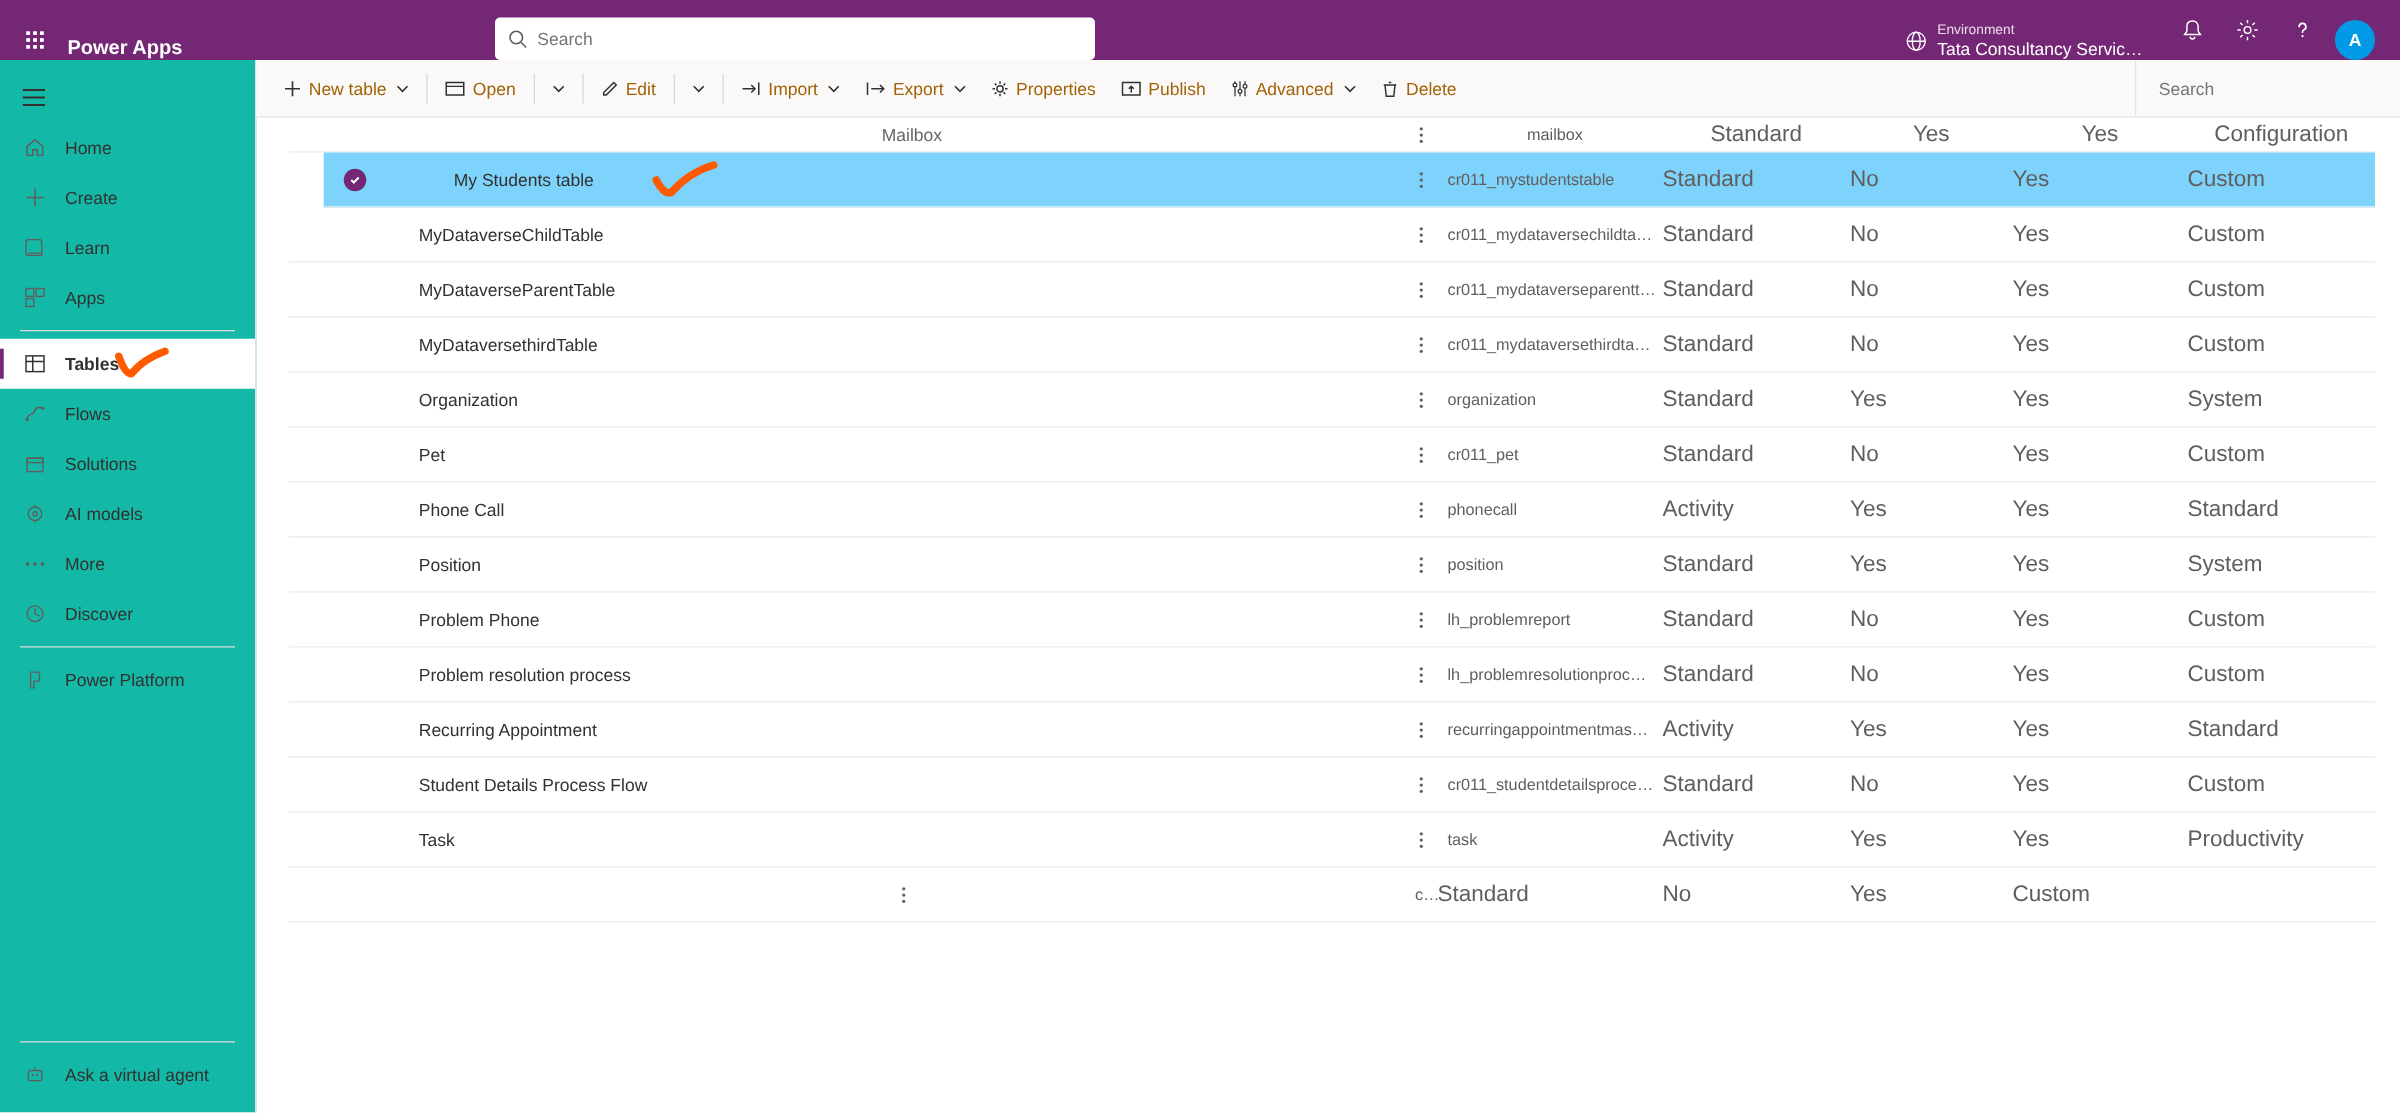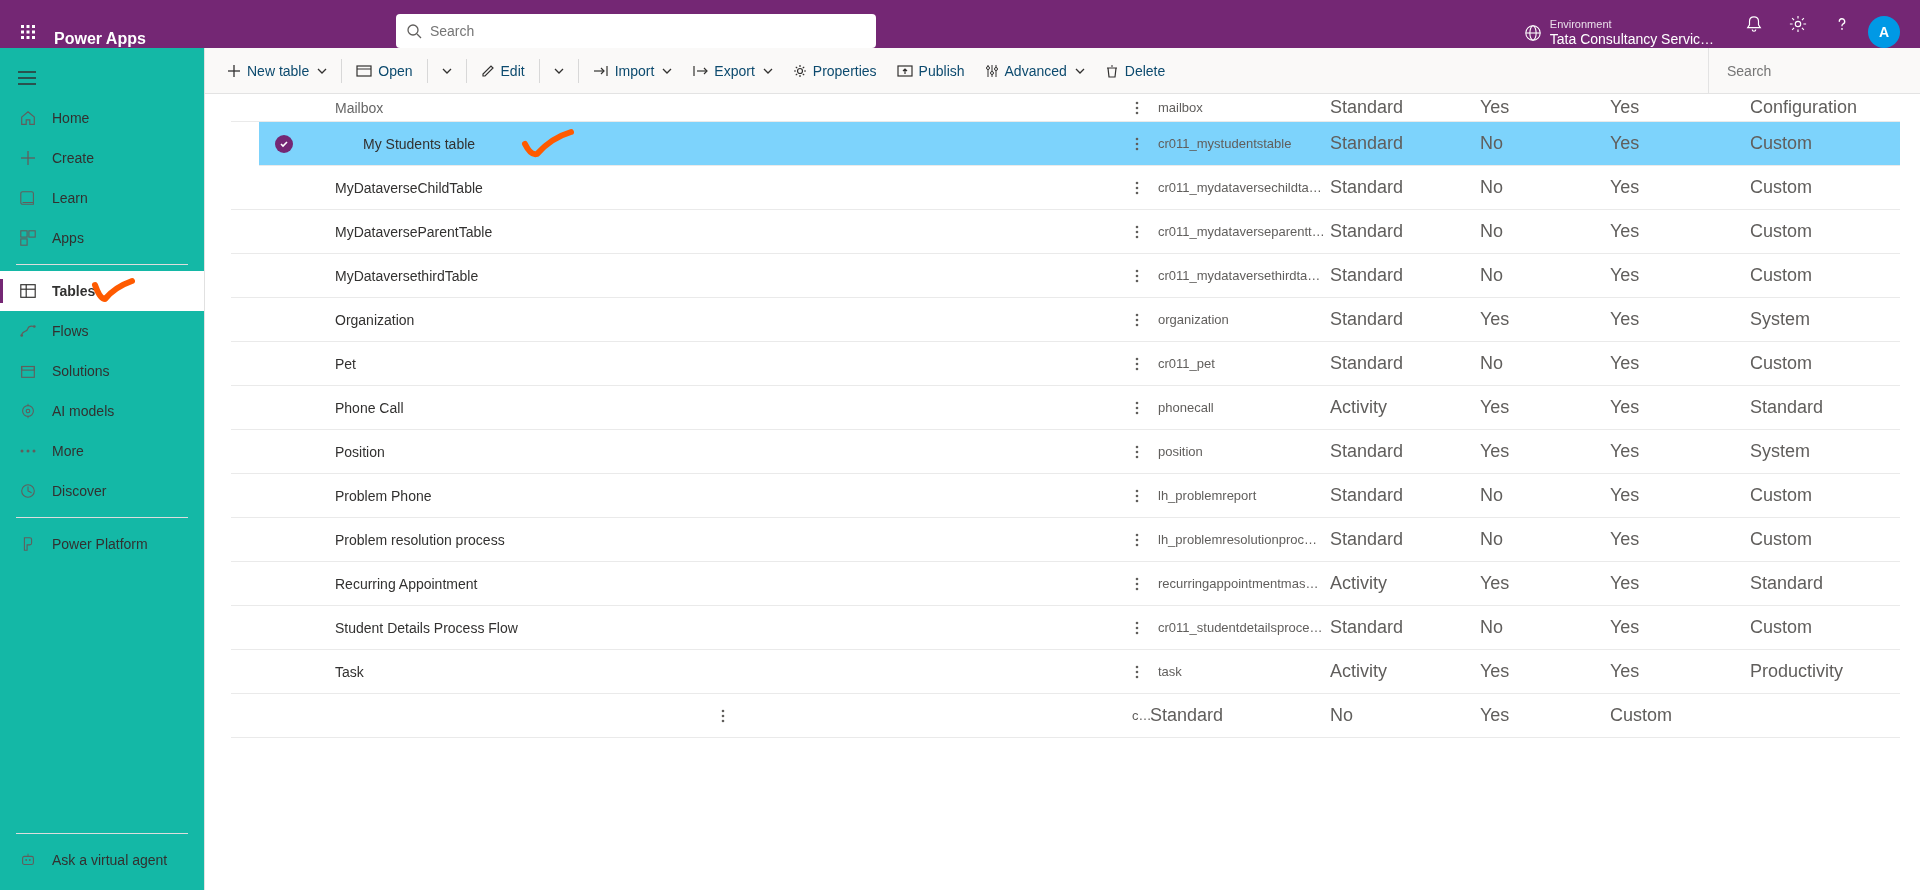--- a/index.html
+++ b/index.html
@@ -34,36 +34,36 @@
 .nav-icon { width:20px; display:flex; align-items:center; justify-content:center; color:#605e5c;}
 .nav-item.selected .nav-icon { color:#323130;}
 .nav-divider { height:1px; background:#ddd; margin:6px 16px; }
 .leftnav .bottom { margin-top:auto; padding-bottom:10px;}
 
 
 .maincol { flex:1; display:flex; flex-direction:column; min-width:0; }
 
 
 .cmdbar { height:46px; border-bottom:1px solid #e3e3e3; display:flex; align-items:center; padding:0 12px; background:#faf9f8; }
-.cmd { display:flex; align-items:center; height:100%; padding:0 10px; cursor:pointer; gap:6px; color:#0c4a6e;}
+.cmd { display:flex; align-items:center; height:100%; padding:0 10px; cursor:pointer; gap:6px; color:#a16207;}
 .cmd .chev { margin-left:2px; }
 .cmd-sep { width:1px; height:24px; background:#d8d8d8; margin:0 4px;}
 .cmd-chev-only { width:30px; justify-content:center; }
 .cmdbar .spacer { flex:1; }
 .cmd-search { display:flex; align-items:center; gap:8px; padding:0 10px; width:200px; border-left:1px solid #e3e3e3; height:100%; color:#605e5c;}
 .cmd-search input { border:none; outline:none; background:transparent; font-size:14px; flex:1; }
 
 
 .tablewrap { flex:1; overflow:auto; padding: 0 20px 0 26px; }
 .tr { display:grid; grid-template-columns: 50px 40px 1fr 26px 180px 150px 130px 140px 150px; align-items:center; height:44px; border-bottom:1px solid #eaeaea; }
 .tr .name { color:#323130; cursor:pointer; padding-left:14px; white-space:nowrap; overflow:hidden; text-overflow:ellipsis;}
 .tr .schema { color:#605e5c; font-size:13px; white-space:nowrap; overflow:hidden; text-overflow:ellipsis; padding-left:8px;}
 .tr .type, .tr .man, .tr .cust, .tr .tags { color:#605e5c; font-size:18px; }
 .tr .more { display:flex; justify-content:center; cursor:pointer; color:#605e5c;}
-.tr.partial { height:28px; }
+.tr.partial { height:28px;text-align:center; }
 .tr.partial .name { color:#666; }
 .tr.selected { background:#7dd3fc;margin-left:28px; }
 .tr.selected .name { font-weight:400; }
 .sel-badge { width:18px; height:18px; border-radius:50%; background:#742774; display:flex; align-items:center; justify-content:center; }
 .sel-col { display:flex; justify-content:center; }
 
 
 .annot { position:absolute; pointer-events:none; }
 .annot svg path { stroke:#ff5a00; stroke-width:6; fill:none; stroke-linecap:round; stroke-linejoin:round; }
 

